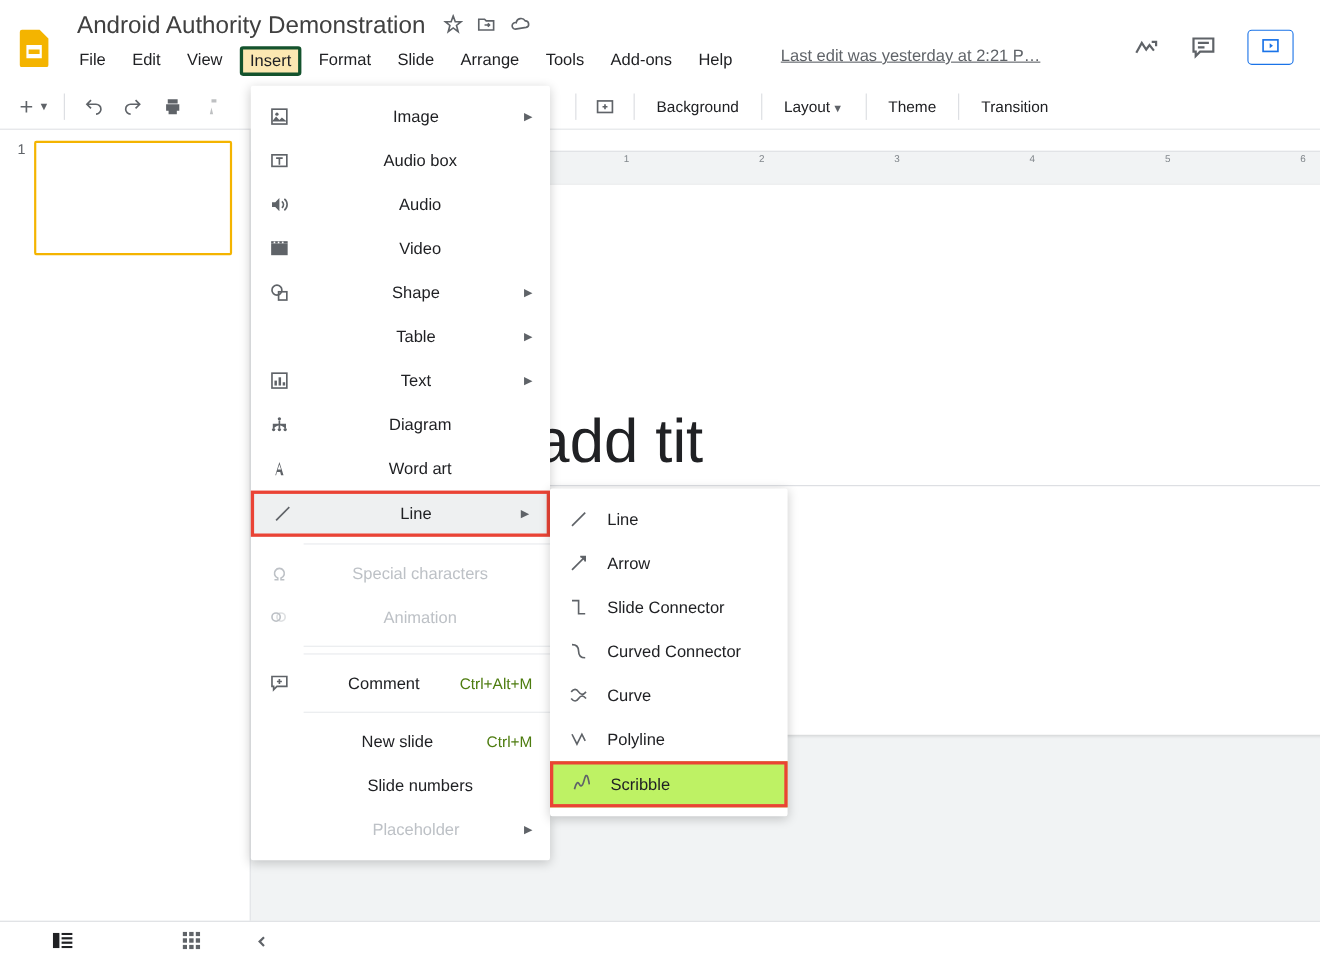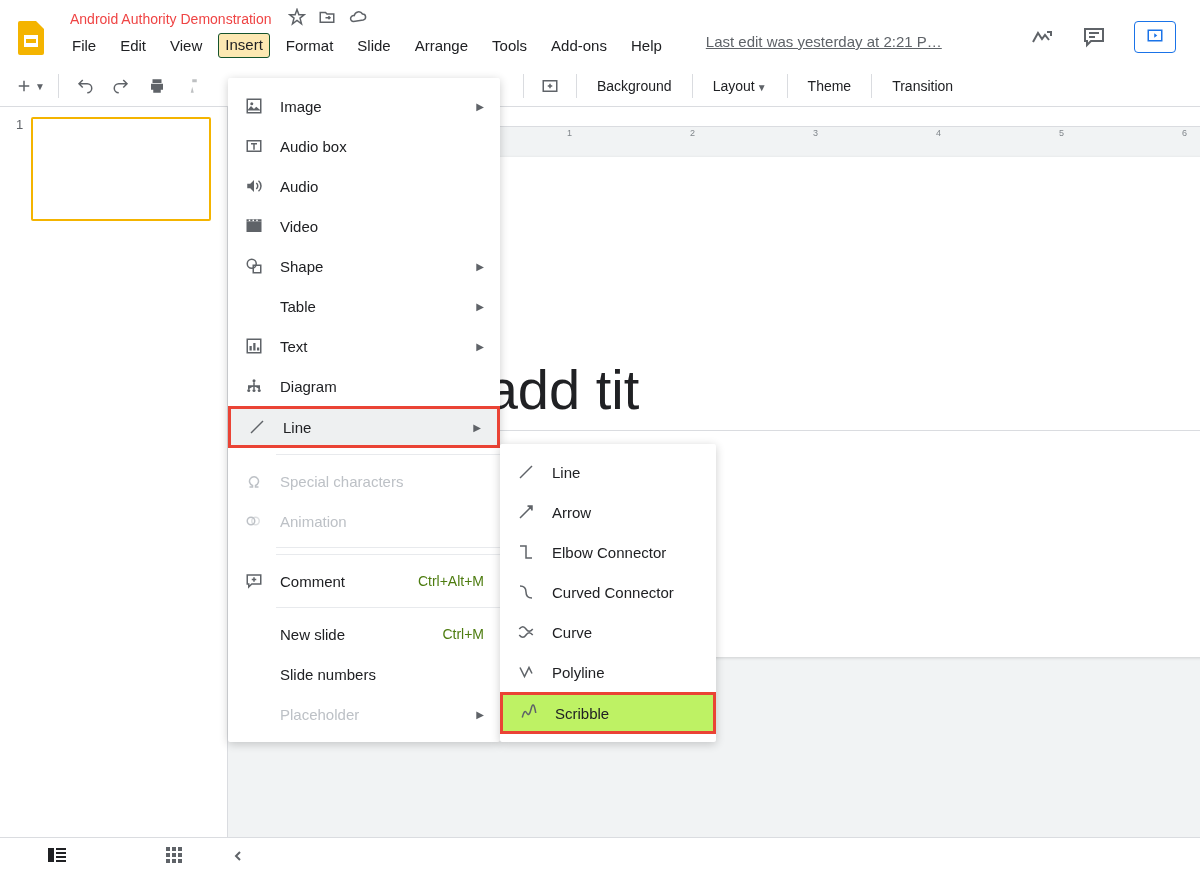--- a/index.html
+++ b/index.html
@@ -1,25 +1,25 @@
 <!DOCTYPE html>
 <html><head>
 <meta charset="utf-8">
 <style>
 * { box-sizing: border-box; margin: 0; padding: 0; }
 body { font-family: Arial, sans-serif; font-size: 14px; color: #202124; overflow: hidden; width: 1200px; height: 875px; position: relative; background: #fff; }
 .header { display: flex; align-items: center; padding: 8px 12px 0 12px; }
 .logo { width: 40px; height: 40px; margin-right: 12px; display: flex; align-items: center; justify-content: center; }
 .title-area { flex: 1; }
-.doc-title { font-size: 14px; color: #ef4444; padding: 2px 6px; }
+.doc-title { font-size: 22px; color: #404040; padding: 2px 6px; }
 .title-row { display: flex; align-items: center; gap: 10px; }
 .title-icons { display: flex; gap: 12px; color: #5f6368; }
 .menu-bar { display: flex; gap: 8px; padding: 4px 0 8px 0; font-size: 15px; }
 .menu-item { padding: 4px 8px; cursor: pointer; border-radius: 3px; }
-.menu-item.active { background: #fce8b2; border: 1px solid #14532d; padding: 2px 6px; }
+.menu-item.active { background: #fce8b2; border: 3px solid #14532d; padding: 2px 6px; }
 .last-edit { color: #5f6368; text-decoration: underline; margin-left: 28px; font-size: 15px; }
 .header-right { display: flex; align-items: center; gap: 28px; padding-right: 12px; }
 .icon-btn { width: 24px; height: 24px; display: flex; align-items: center; justify-content: center; color: #5f6368; cursor: pointer; }
 .present-btn { border: 1px solid #1a73e8; border-radius: 4px; padding: 6px 10px; color: #1a73e8; display: flex; align-items: center; }
 .toolbar { display: flex; align-items: center; padding: 6px 12px; border-bottom: 1px solid #dadce0; gap: 4px; }
 .tb-sep { width: 1px; height: 24px; background: #dadce0; margin: 0 6px; }
 .tb-btn { padding: 6px 10px; color: #202124; cursor: pointer; border-radius: 3px; font-size: 14px; }
 .tb-icon-btn { width: 32px; height: 28px; display: flex; align-items: center; justify-content: center; color: #5f6368; cursor: pointer; border-radius: 3px; }
 .new-slide-btn { display: flex; align-items: center; padding: 4px 2px; border: 1px solid transparent; }
 .dropdown-arrow { font-size: 10px; color: #5f6368; margin-left: 2px; }
@@ -30,21 +30,21 @@
 .thumb-slide { width: 180px; height: 104px; border: 2px solid #f4b400; background: #fff; border-radius: 2px; }
 .canvas-area { flex: 1; background: #f1f3f4; position: relative; }
 .ruler-h { height: 20px; background: #fff; border-bottom: 1px solid #dadce0; display: flex; align-items: flex-end; font-size: 9px; color: #80868b; padding-left: 280px; }
 .ruler-tick { display: flex; flex-direction: column; align-items: center; width: 123px; position: relative; }
 .ruler-tick span { position: absolute; top: 2px; }
 .slide-canvas { margin: 30px 40px; background: #fff; box-shadow: 0 1px 3px rgba(0,0,0,0.15); padding: 200px 60px 60px 60px; min-height: 500px; }
 .title-placeholder { font-size: 56px; color: #202124; margin-bottom: 8px; white-space: nowrap; }
 .subtitle-placeholder { font-size: 32px; color: #757575; border-top: 1px solid #dadce0; padding-top: 14px; }
 .bottom-bar { position: absolute; bottom: 0; left: 0; right: 0; height: 38px; border-top: 1px solid #dadce0; display: flex; align-items: center; padding: 0 48px; gap: 100px; background: #fff; }
 .dropdown { position: absolute; background: #fff; box-shadow: 0 2px 10px rgba(0,0,0,0.2); border-radius: 2px; z-index: 100; padding: 8px 0; font-size: 15px; }
-.insert-menu { left: 228px; top: 78px; width: 272px; }
+.insert-menu { left: 228px; top: 78px; width: 272px; text-align: center; }
 .dd-item { display: flex; align-items: center; padding: 8px 16px; cursor: pointer; position: relative; min-height: 40px; }
 .dd-item.highlighted { background: #eef0f1; border: 3px solid #ea4335; }
 .dd-item.highlighted-sub { background: #bef264; }
 .dd-icon { width: 20px; height: 20px; margin-right: 16px; color: #5f6368; display: flex; align-items: center; justify-content: center; }
 .dd-label { flex: 1; color: #202124; }
 .dd-item.disabled .dd-label, .dd-item.disabled .dd-icon { color: #bdc1c6; }
 .dd-item.disabled .dd-shortcut { color: #bdc1c6; }
 .dd-arrow { color: #5f6368; font-size: 10px; }
 .dd-shortcut { color: #4d7c0f; font-size: 14px; }
 .dd-sep { height: 1px; background: #e8eaed; margin: 6px 0 6px 48px; }
@@ -295,20 +295,28 @@
         <svg width="18" height="18" viewBox="0 0 24 24">
           <circle cx="12" cy="5" r="2" fill="#5f6368"></circle>
           <circle cx="5" cy="18" r="2" fill="#5f6368"></circle>
           <circle cx="12" cy="18" r="2" fill="#5f6368"></circle>
           <circle cx="19" cy="18" r="2" fill="#5f6368"></circle>
           <path stroke="#5f6368" stroke-width="2" d="M12 7v5M12 12H5v4M12 12v4M12 12h7v4"></path>
         </svg>
       </span>
     <span class="dd-label">Diagram</span>
   </div>
+  <div class="dd-item">
+    <span class="dd-icon">
+        <svg width="18" height="18" viewBox="0 0 24 24">
+          <path fill="#5f6368" d="M7 20L12 4l5 16h-3l-1-4h-4l-1 4zM10 13h4l-2-6z"></path>
+        </svg>
+      </span>
+    <span class="dd-label">Word art</span>
+  </div>
   <div class="dd-item highlighted">
     <span class="dd-icon">
         <svg width="18" height="18" viewBox="0 0 24 24">
           <path stroke="#5f6368" stroke-width="2" d="M4 20L20 4"></path>
         </svg>
       </span>
     <span class="dd-label">Line</span>
     <span class="dd-arrow">▶</span>
   </div>
   <div class="dd-sep"></div>
@@ -374,21 +382,21 @@
         </svg>
       </span>
     <span class="dd-label">Arrow</span>
   </div>
   <div class="dd-item">
     <span class="dd-icon">
         <svg width="18" height="18" viewBox="0 0 24 24">
           <path fill="none" stroke="#5f6368" stroke-width="2" d="M4 4h8v16h8"></path>
         </svg>
       </span>
-    <span class="dd-label">Elbow Connector</span>
+    <span class="dd-label">Slide Connector</span>
   </div>
   <div class="dd-item">
     <span class="dd-icon">
         <svg width="18" height="18" viewBox="0 0 24 24">
           <path fill="none" stroke="#5f6368" stroke-width="2" d="M4 4q8 0 8 8t8 8"></path>
         </svg>
       </span>
     <span class="dd-label">Curved Connector</span>
   </div>
   <div class="dd-item">

